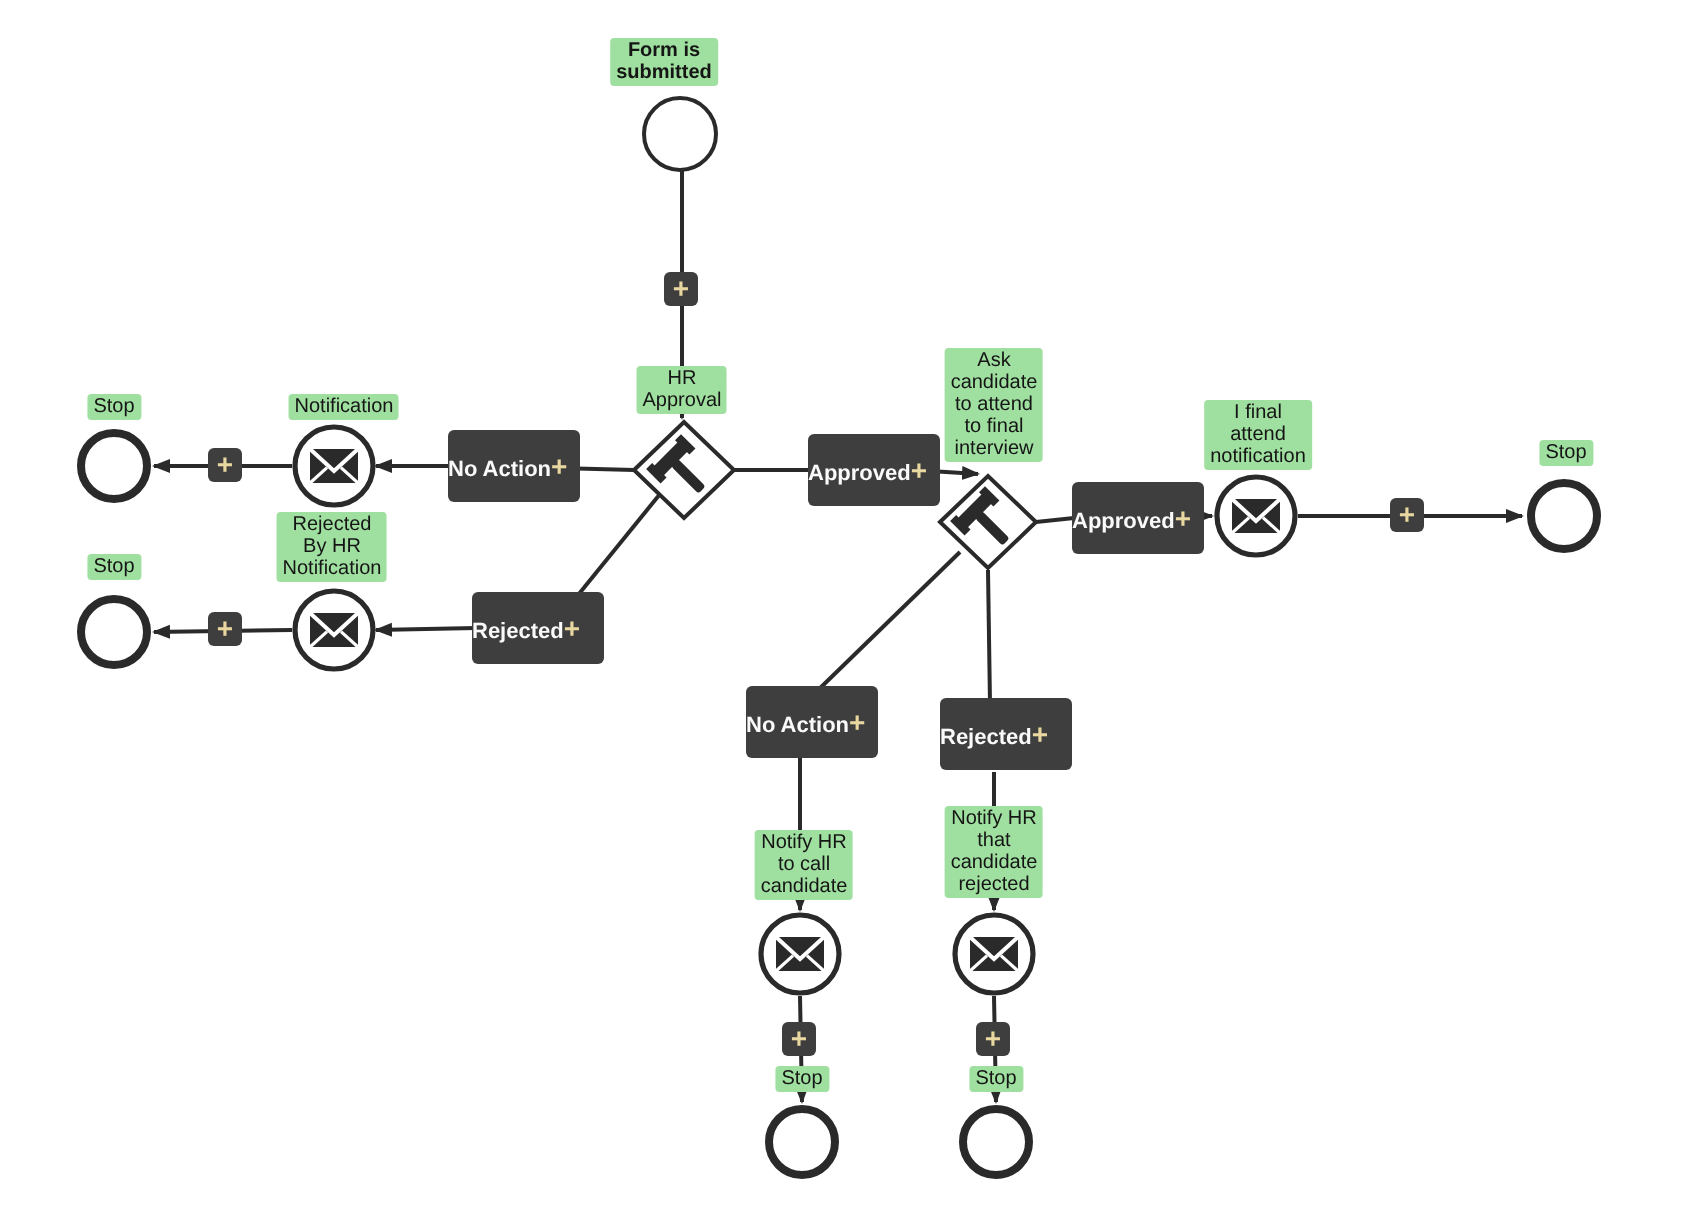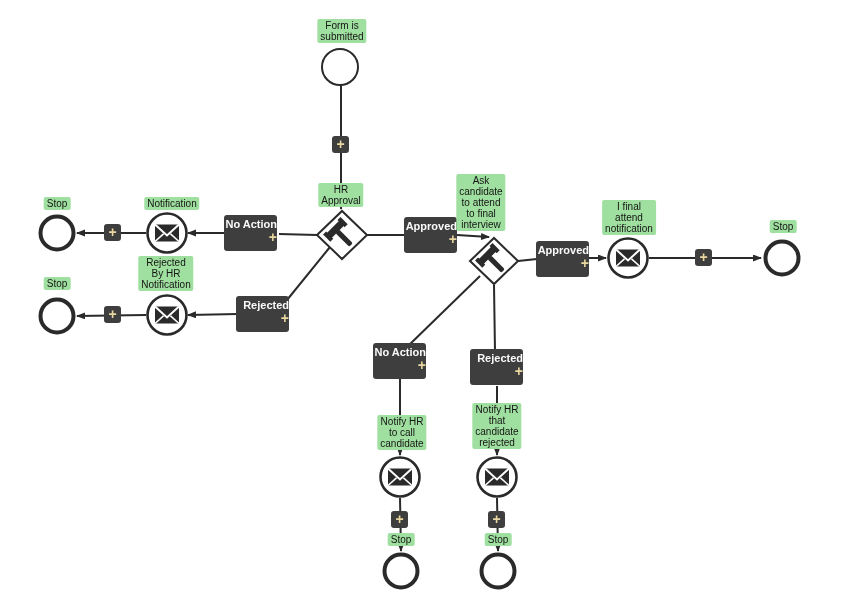--- a/index.html
+++ b/index.html
@@ -10,24 +10,24 @@
   .evt  { fill:#ffffff; stroke:var(--line-color,#1a1a1a); }
   .gw   { fill:#ffffff; stroke:var(--line-color,#1a1a1a); stroke-width:2; }
   .ink  { fill:var(--line-color,#111); }
   .note {
     position:absolute; transform:translateX(-50%);
     background:var(--label-bg,#9fdf9f); color:var(--label-text,#151515);
     font-size:10px; line-height:11px; text-align:center;
     white-space:pre-line; padding:1px 3px; border-radius:2px; z-index:3;
   }
   .task {
-    position:absolute; width:53px; height:36px; box-sizing:border-box;
+    position:absolute; width:66px; height:36px; box-sizing:border-box;
     background:var(--node-bg,#3e3e3e); border-radius:3px;
-    color:var(--node-text,#fafafa); display:flex; flex-direction:column;
-    align-items:flex-end; z-index:2;
+    color:var(--node-text,#fafafa); display:flex; flex-direction:row;
+    align-items:center; z-index:2;
   }
   .task .t-label { font-size:11px; font-weight:bold; margin-top:3px; white-space:nowrap; }
   .task .t-plus  { color:var(--plus-color,#e9d7a0); font-weight:bold; font-size:14px; line-height:14px; }
   .plus-btn {
     position:absolute; width:17px; height:17px; box-sizing:border-box;
     background:var(--node-bg,#3e3e3e); border-radius:3px;
     color:var(--plus-color,#e9d7a0); font-weight:bold; font-size:14px;
     line-height:16px; text-align:center; z-index:2;
   }
 </style>
@@ -173,31 +173,31 @@
     <span class="t-plus">+</span>
   </div>
 
   <div class="plus-btn" style="left:332px; top:136px;">+</div>
   <div class="plus-btn" style="left:104px; top:224px;">+</div>
   <div class="plus-btn" style="left:104px; top:306px;">+</div>
   <div class="plus-btn" style="left:695px; top:249px;">+</div>
   <div class="plus-btn" style="left:391px; top:511px;">+</div>
   <div class="plus-btn" style="left:488px; top:511px;">+</div>
 
-  <div class="note" style="left:342px; top:19px;">Form is
+  <div class="note" style="left:332px; top:19px;font-weight:bold;">Form is
 submitted</div>
   <div class="note" style="left:341px; top:183px;">HR
 Approval</div>
   <div class="note" style="left:57px;  top:197px;">Stop</div>
   <div class="note" style="left:172px; top:197px;">Notification</div>
   <div class="note" style="left:166px; top:256px;">Rejected
 By HR
 Notification</div>
   <div class="note" style="left:57px;  top:277px;">Stop</div>
-  <div class="note" style="left:481px; top:174px;">Ask
+  <div class="note" style="left:497px; top:174px;">Ask
 candidate
 to attend
 to final
 interview</div>
   <div class="note" style="left:629px; top:200px;">I final
 attend
 notification</div>
   <div class="note" style="left:783px; top:220px;">Stop</div>
   <div class="note" style="left:402px; top:415px;">Notify HR
 to call

